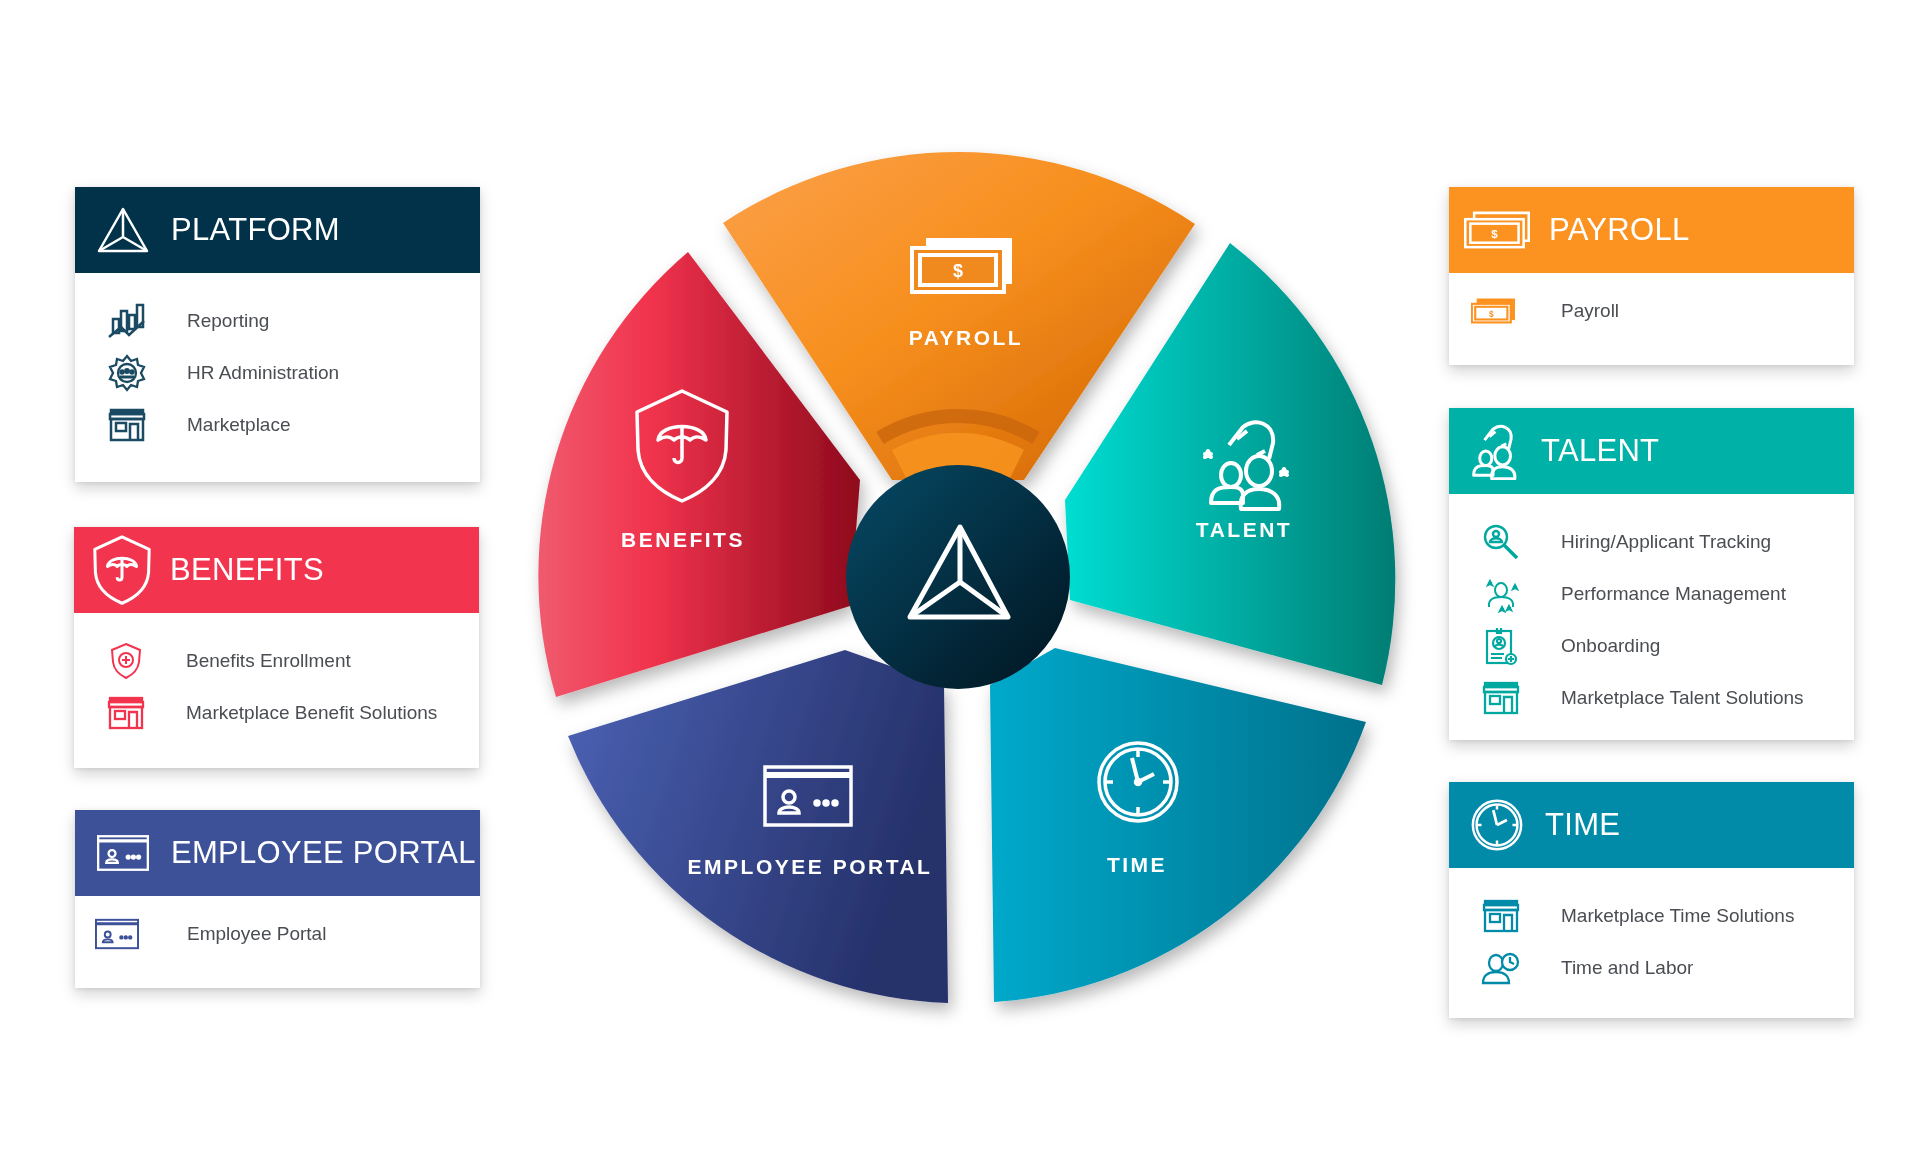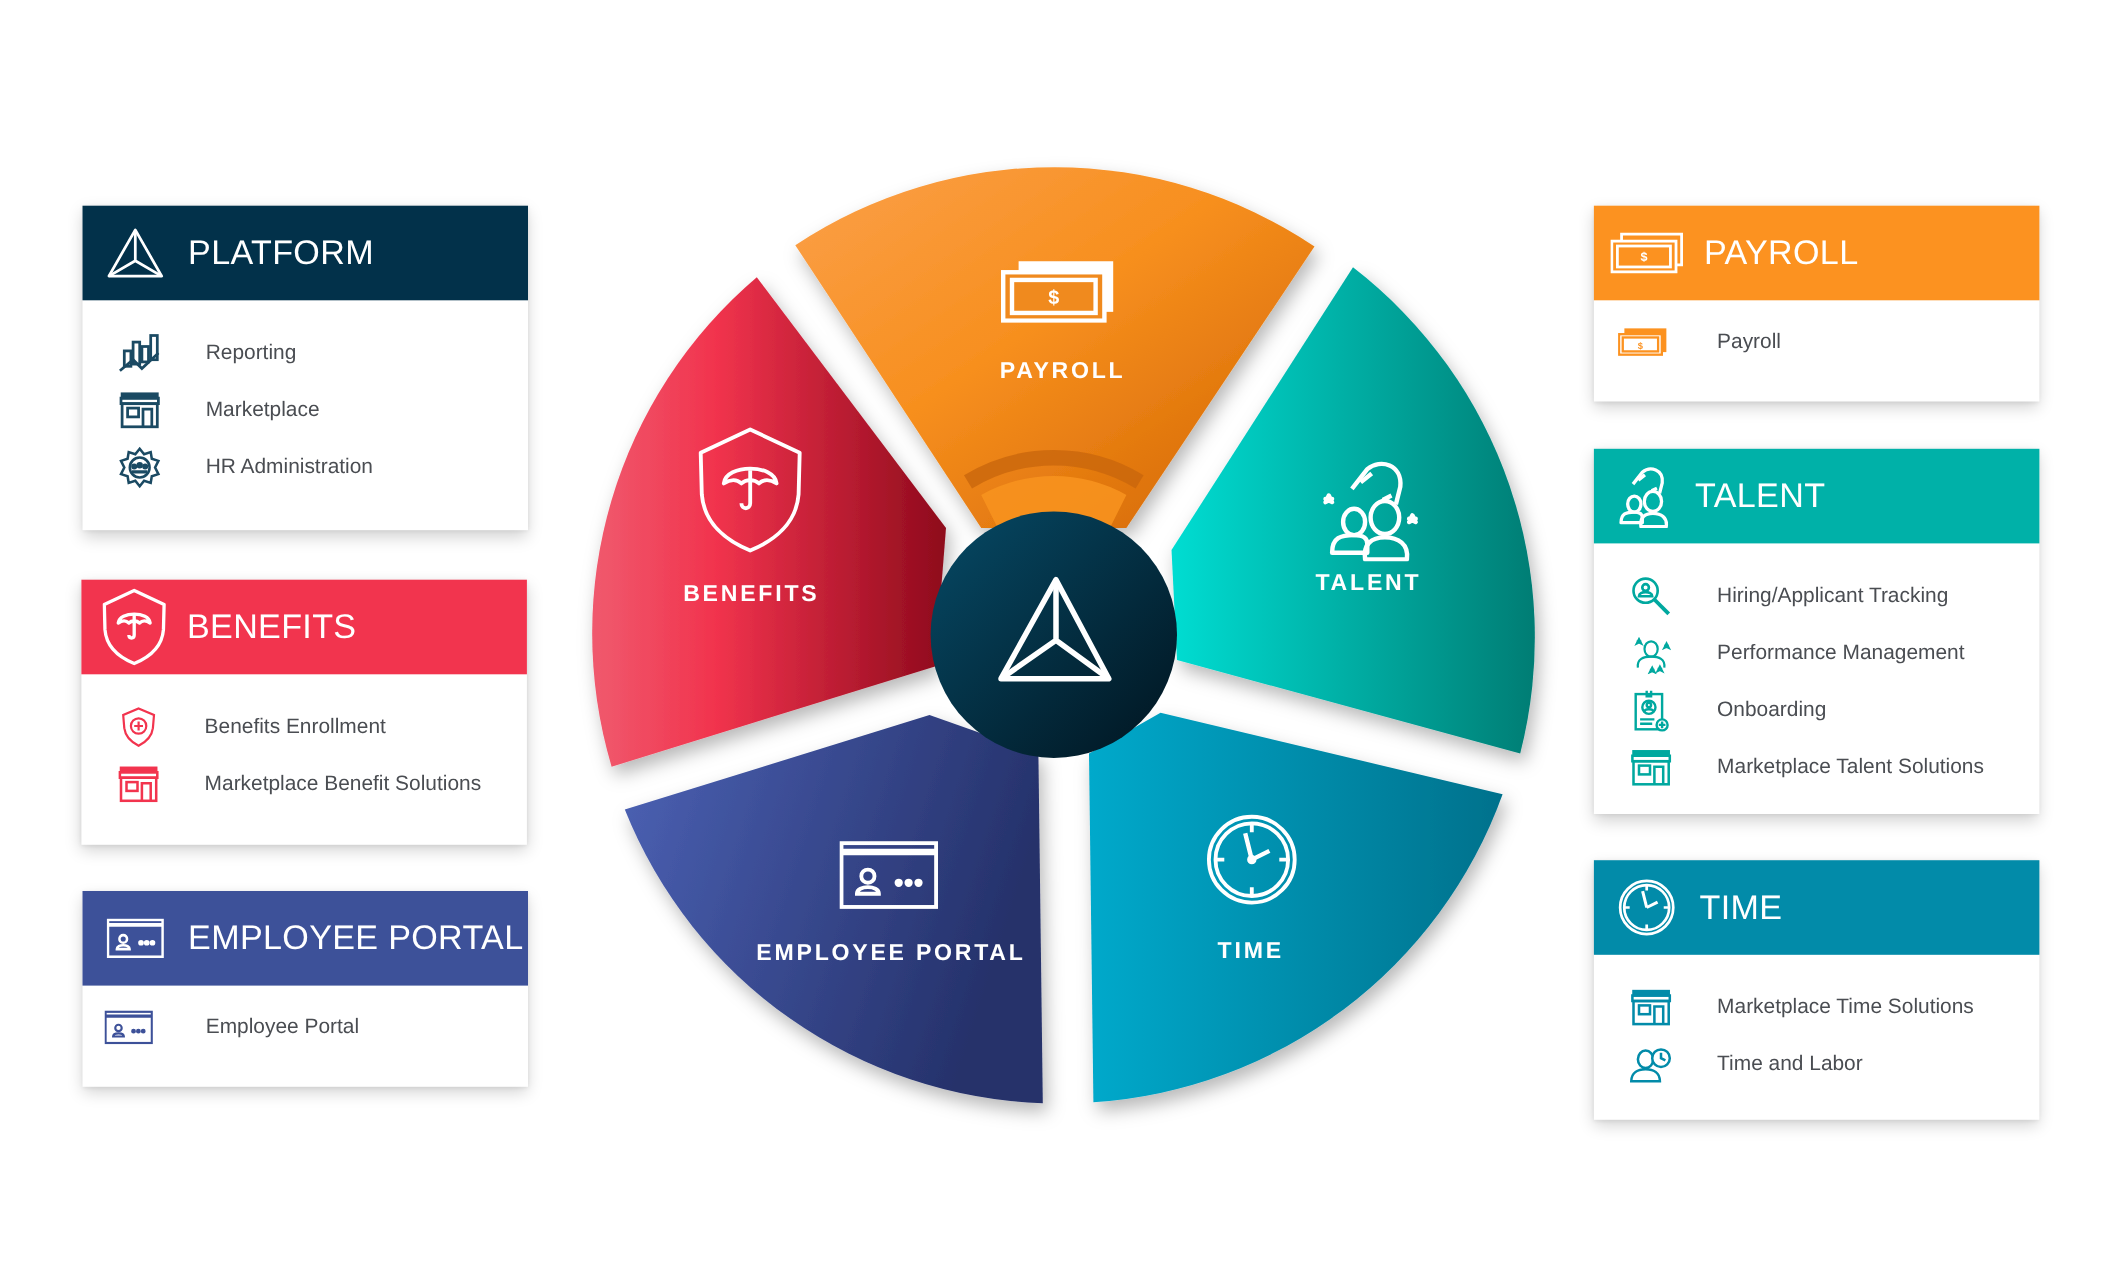--- a/index.html
+++ b/index.html
@@ -143,42 +143,42 @@
             <rect x="14" y="8" width="6" height="20"></rect>
             <rect x="22" y="12" width="6" height="14"></rect>
             <rect x="30" y="2" width="6" height="22"></rect>
           <path d="M 2 34 L 14 24 L 22 32 L 37 18"></path>
         </svg>
       </div>
       <span class="ilabel">Reporting</span>
     </div>
     <div class="item">
       <div class="iicon">
-        <svg width="38" height="34" viewBox="0 0 38 34" fill="none" stroke="#1b4a63" stroke-width="2.5">
-          <rect x="3" y="2" width="32" height="4" fill="#1b4a63"></rect>
-            <path d="M 2 6 H 36 V 11 H 2 Z"></path>
-            <rect x="3" y="11" width="32" height="21"></rect>
-            <rect x="8" y="15" width="10" height="8"></rect>
-            <path d="M 22 32 V 16 H 30 V 32"></path>
-        </svg>
-      </div>
-      <span class="ilabel">Marketplace</span>
-    </div>
-    <div class="item">
-      <div class="iicon">
         <svg width="38" height="38" viewBox="0 0 38 38" fill="none" stroke="#1b4a63" stroke-width="2.3">
           <path d="M 19 2 L 23 7 L 29 5 L 30 11 L 36 13 L 33 19 L 36 25 L 30 27 L 29 33 L 23 31 L 19 36 L 15 31 L 9 33 L 8 27 L 2 25 L 5 19 L 2 13 L 8 11 L 9 5 L 15 7 Z"></path>
           <circle cx="19" cy="19" r="9"></circle>
           <circle cx="14" cy="18" r="1.6" fill="#1b4a63"></circle>
             <circle cx="19" cy="17" r="1.8" fill="#1b4a63"></circle>
             <circle cx="24" cy="18" r="1.6" fill="#1b4a63"></circle>
           <path d="M 12 23 H 26" stroke-width="3"></path>
         </svg>
       </div>
       <span class="ilabel">HR Administration</span>
+    </div>
+    <div class="item">
+      <div class="iicon">
+        <svg width="38" height="34" viewBox="0 0 38 34" fill="none" stroke="#1b4a63" stroke-width="2.5">
+          <rect x="3" y="2" width="32" height="4" fill="#1b4a63"></rect>
+            <path d="M 2 6 H 36 V 11 H 2 Z"></path>
+            <rect x="3" y="11" width="32" height="21"></rect>
+            <rect x="8" y="15" width="10" height="8"></rect>
+            <path d="M 22 32 V 16 H 30 V 32"></path>
+        </svg>
+      </div>
+      <span class="ilabel">Marketplace</span>
     </div>
   </div>
 </div>
 
 <div class="panel" style="left:74px;top:527px;height:241px;">
   <div class="panel-header" style="background:#f2344e;">
     <div class="hicon">
       <svg width="58" height="72" viewBox="0 0 96 116" fill="none" stroke="#fff" stroke-width="5" stroke-linejoin="round">
         <path d="M 48 3 L 93 24 L 92 62 C 90 88 70 104 48 113 C 26 104 6 88 4 62 L 3 24 Z"></path>
         <path d="M 24 52 C 26 34 70 34 72 52 C 66 48 60 48 56 52 C 52 48 44 48 40 52 C 36 48 30 48 24 52 Z"></path>

